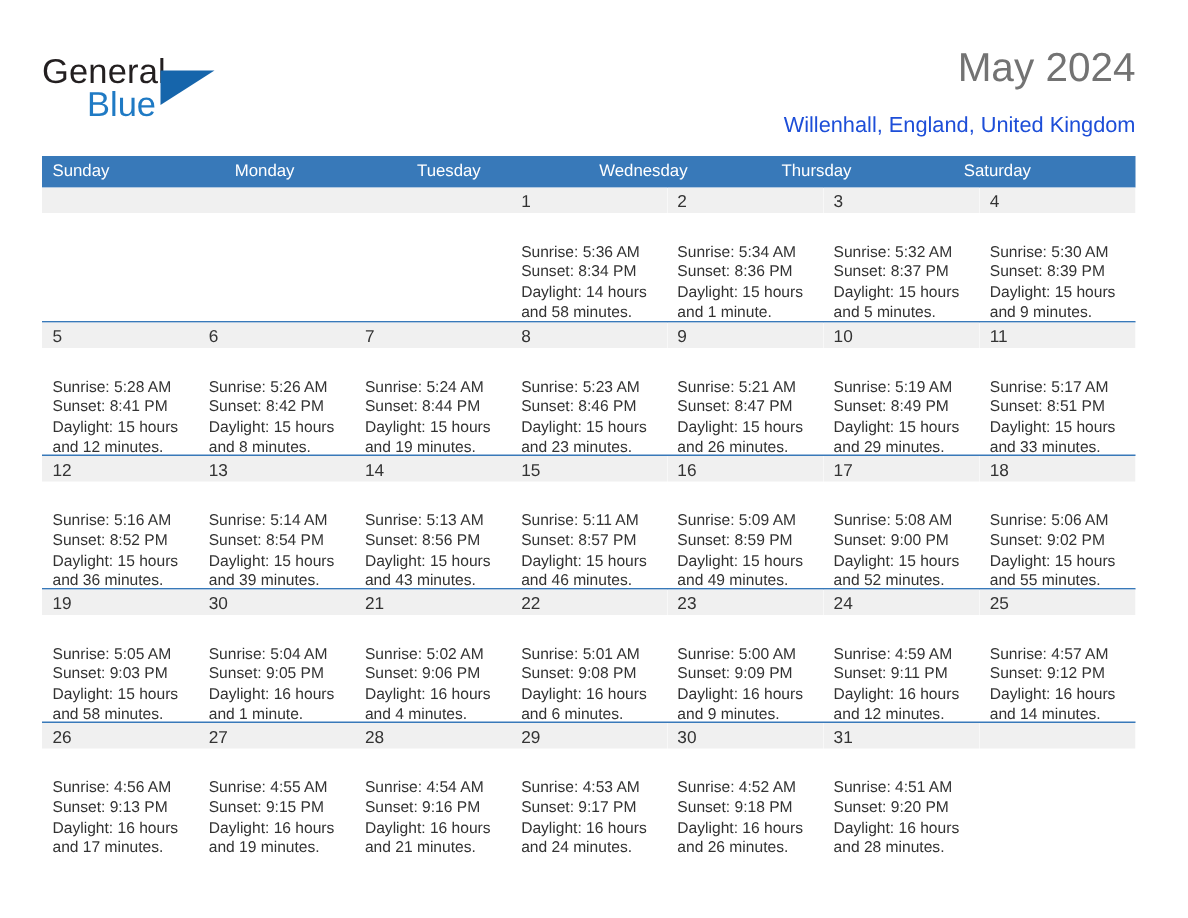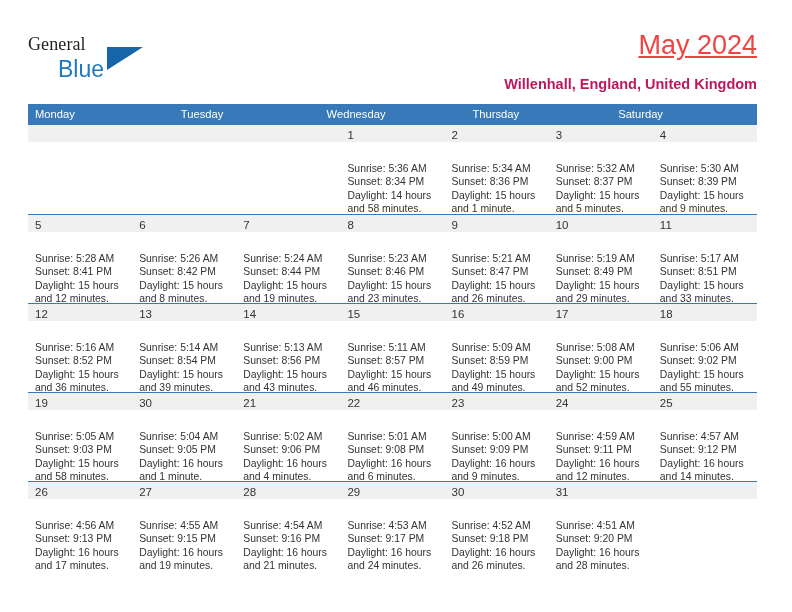--- a/index.html
+++ b/index.html
@@ -33,24 +33,24 @@
     position: absolute;
     left: 0;
     top: 6px;
     width: 130px;
     height: 52px;
   }
   .logo-general {
     position: absolute;
     left: 0;
     top: 0;
-    font-size: 18px;
+    font-size: 23px;
     letter-spacing: 0.1px;
     color: #231f20;
-    font-family: Liberation Serif, serif;
+    font-family: Liberation Sans, sans-serif;
   }
   .logo-blue {
     position: absolute;
     left: 30px;
     top: 22px;
     font-size: 23px;
     color: #1f7ac4;
     font-family: "Liberation Sans", sans-serif;
     text-align: center;
   }
@@ -65,34 +65,32 @@
   }
 
   .title-block {
     position: absolute;
     right: 0;
     top: 0;
     text-align: right;
   }
   .cal-title {
     font-size: 27px;
-    color: #ef4444;
+    color: #737373;
     line-height: 34px;
     font-weight: normal;
     margin: 0;
     white-space: nowrap;
-    text-decoration: underline;
   }
   .cal-subtitle {
     font-size: 14.5px;
-    color: #be185d;
+    color: #1d4ed8;
     line-height: 20px;
     margin: 12px 0 0 0;
     white-space: nowrap;
-    font-weight: bold;
   }
 
   
   .calendar {
     position: absolute;
     left: 28px;
     top: 104px;
     width: 729px;
   }
   .weekday-row {
@@ -163,20 +161,21 @@
     <div class="title-block">
       <h1 class="cal-title">May 2024</h1>
       <div class="cal-subtitle">Willenhall, England, United Kingdom</div>
     </div>
 
   </div>
 
   <div class="calendar">
 
     <div class="weekday-row">
+      <div class="weekday">Sunday</div>
       <div class="weekday">Monday</div>
       <div class="weekday">Tuesday</div>
       <div class="weekday">Wednesday</div>
       <div class="weekday">Thursday</div>
       <div class="weekday">Saturday</div>
     </div>
 
     <div id="weeks-container">
         <div class="week-row first">
           <div class="day-cell empty">

